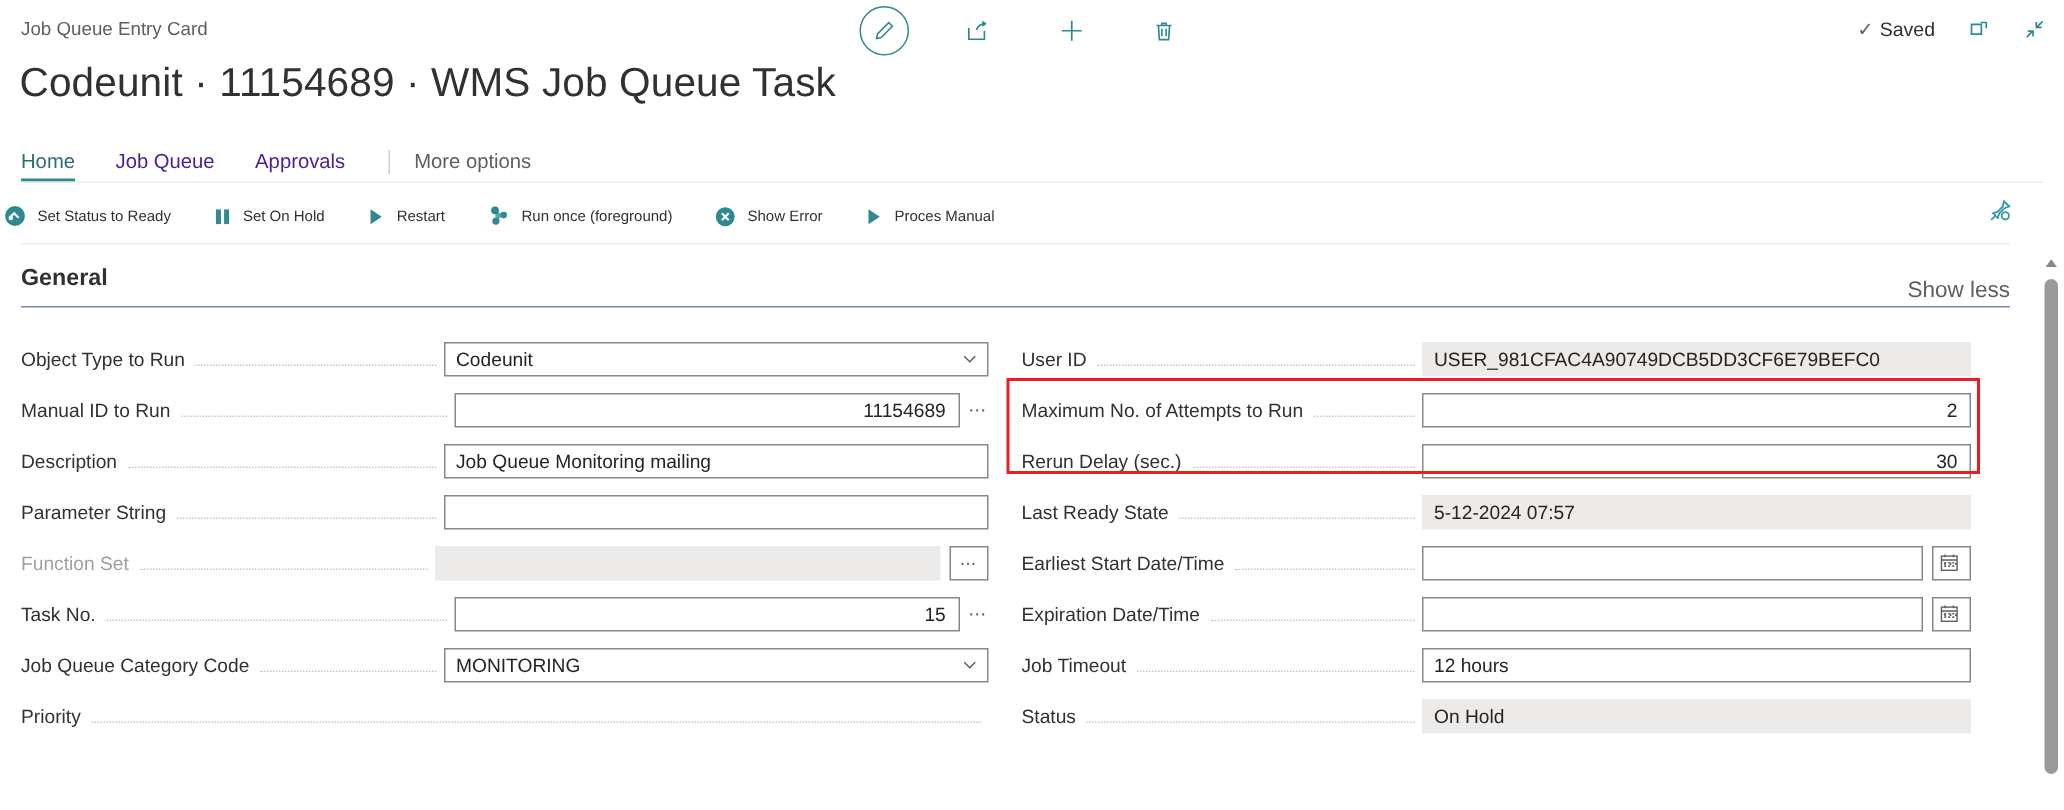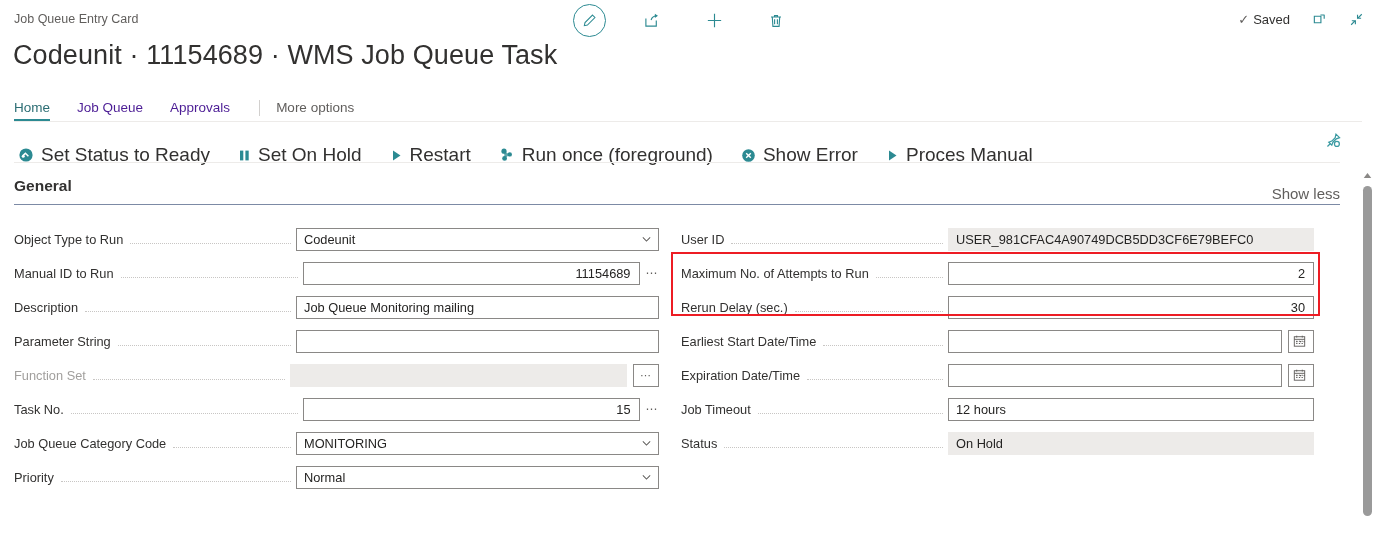--- a/index.html
+++ b/index.html
@@ -67,23 +67,23 @@
     width:1px; height:16px; background:#d2d0ce; margin:0 16px 5px 2px;
   }
   .tab.more { color:#605e5c; }
   .tabs-rule {
     position:absolute; top:121px; left:14px; right:14px;
     height:1px; background:#edebe9;
   }
 
   
   .ribbon {
-    position:absolute; top:140px; left:0; width:100%; height:30px;
-    display:flex; align-items:center; padding-left:18px;
-    font-size:19px; color:#323130;
+    position:absolute; top:129px; left:0; width:100%; height:30px;
+    display:flex; align-items:center; padding-left:2px;
+    font-size:10px; color:#323130;
   }
   .cmd {
     display:flex; align-items:center; gap:7px;
     margin-right:28px; cursor:pointer; white-space:nowrap;
   }
   .cmd .glyph { display:flex; align-items:center; color:#2c8a92; }
   .pin-btn {
     position:absolute; right:34px; top:132px;
     color:#3a9aa2; cursor:pointer;
   }
@@ -402,28 +402,20 @@
           <svg width="11" height="11" viewBox="0 0 12 12" fill="none" stroke="#605e5c" stroke-width="1.1">
               <path d="M2 4.3l4 4 4-4"></path>
             </svg>
         </span>
       </span>
     </div>
 
     <div class="row">
       <span class="lbl">Priority</span>
       <span class="leader"></span>
-      <span class="ctrl">
-        <span class="fld dd w-left">Normal</span>
-        <span class="caret">
-          <svg width="11" height="11" viewBox="0 0 12 12" fill="none" stroke="#605e5c" stroke-width="1.1">
-              <path d="M2 4.3l4 4 4-4"></path>
-            </svg>
-        </span>
-      </span>
     </div>
   </div>
 
   <div class="col col-right">
 
     <div class="row">
       <span class="lbl">User ID</span>
       <span class="leader"></span>
       <span class="ctrl">
         <span class="fld ro w-right">USER_981CFAC4A90749DCB5DD3CF6E79BEFC0</span>
@@ -439,20 +431,27 @@
     </div>
 
     <div class="row">
       <span class="lbl">Rerun Delay (sec.)</span>
       <span class="leader"></span>
       <span class="ctrl">
         <span class="fld num w-right">30</span>
       </span>
     </div>
 
+    <div class="row">
+      <span class="lbl">Last Ready State</span>
+      <span class="leader"></span>
+      <span class="ctrl">
+        <span class="fld ro w-right">5-12-2024 07:57</span>
+      </span>
+    </div>
 
     <div class="row">
       <span class="lbl">Earliest Start Date/Time</span>
       <span class="leader"></span>
       <span class="ctrl">
         <span class="fld w-rightd"></span>
         <span class="cal">
           <svg width="13" height="13" viewBox="0 0 14 14" fill="none" stroke="#605e5c" stroke-width="1">
             <rect x="1.4" y="2.4" width="11.2" height="10.2"></rect>
             <path d="M1.4 5.2h11.2M4 1.3v2M10 1.3v2"></path>

